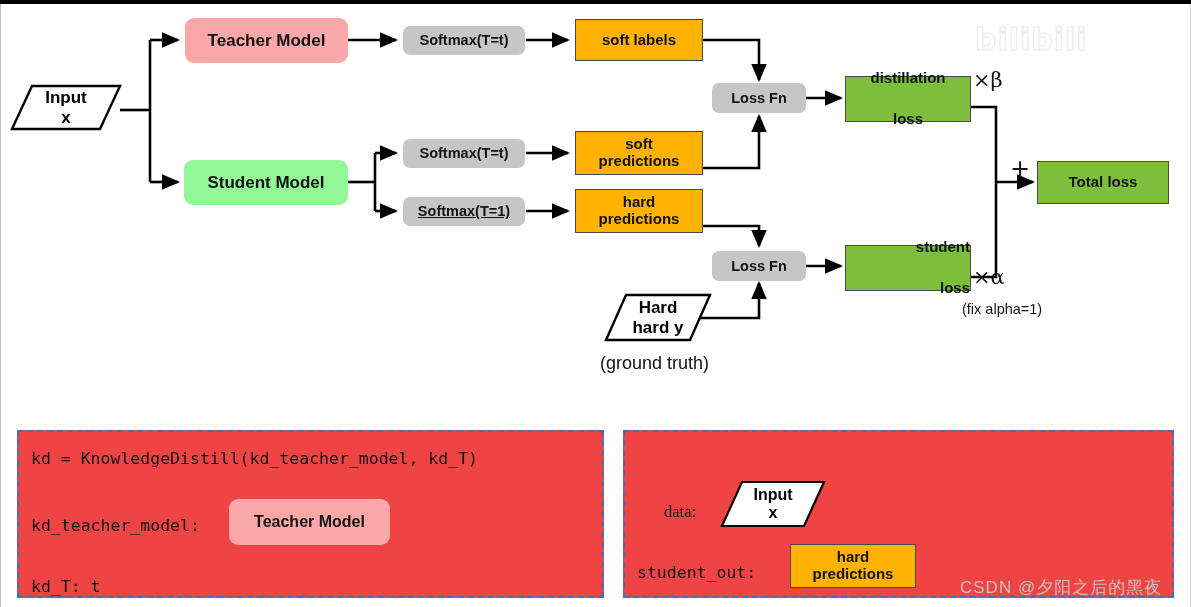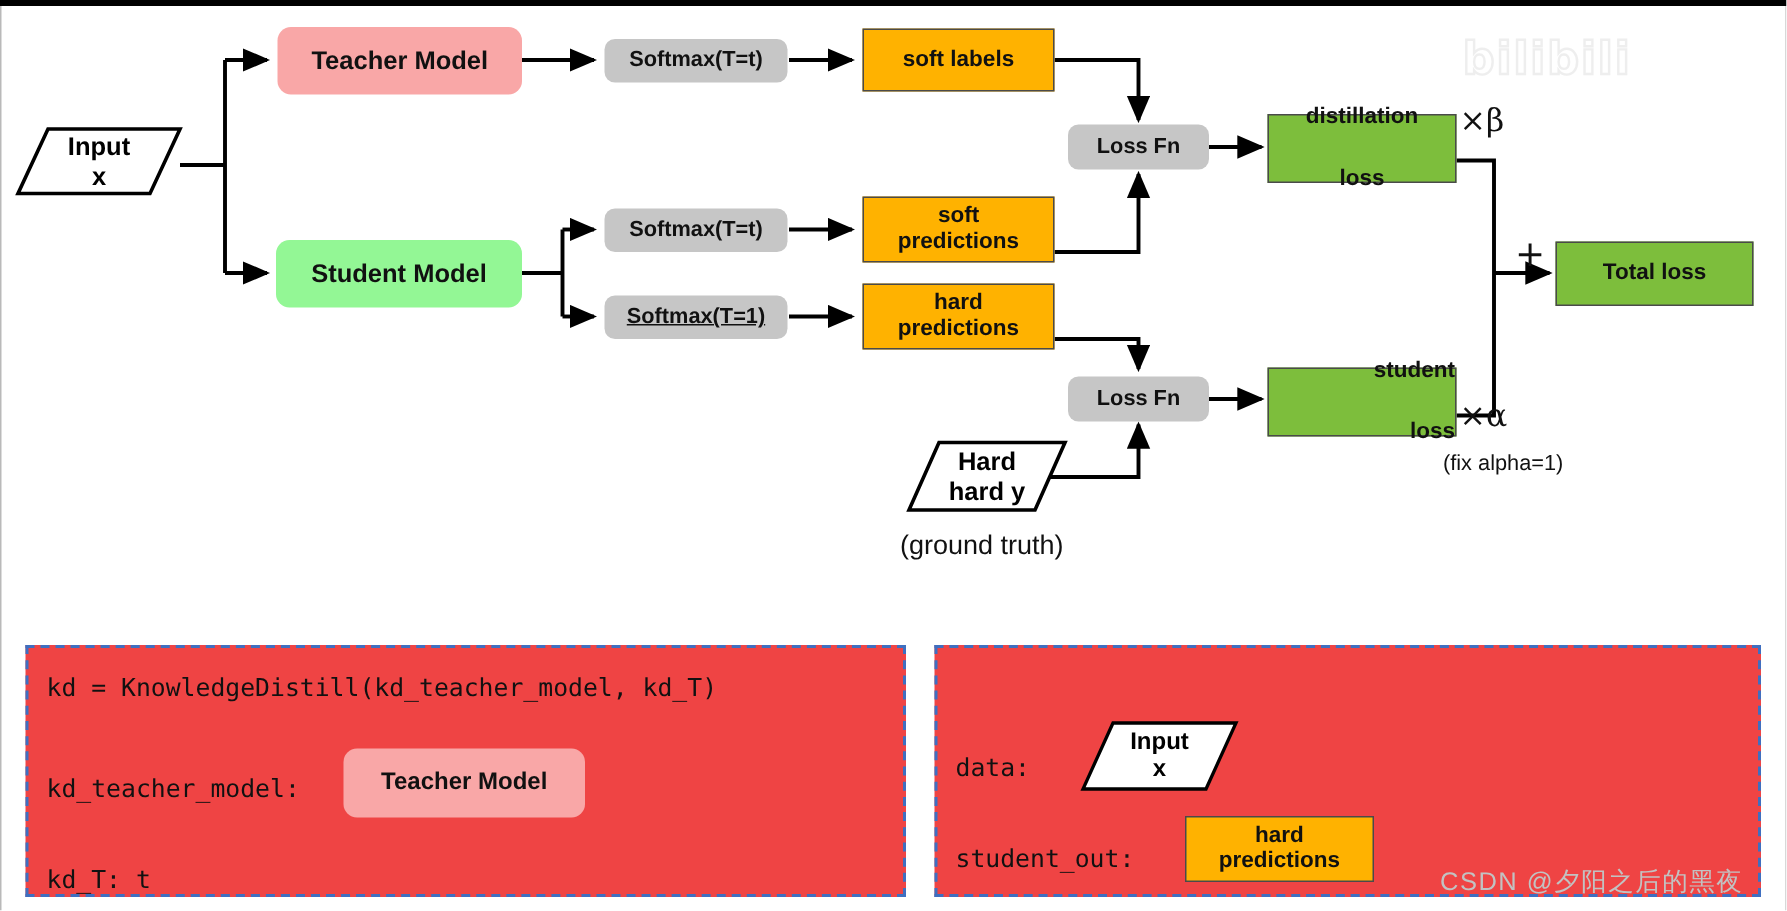--- a/index.html
+++ b/index.html
@@ -171,21 +171,21 @@
   <div class="code" style="left:12px;top:17px;">kd = KnowledgeDistill(kd_teacher_model, kd_T)</div>
 
   <div class="code" style="left:12px;top:84px;">kd_teacher_model:</div>
   <div class="node rounded pink" style="left:210px;top:67px;width:161px;height:46px;font-size:16px;">Teacher Model</div>
 
   <div class="code" style="left:12px;top:145px;">kd_T: t</div>
 </div>
 
 <div class="codebox" style="left:623px;top:430px;width:551px;height:168px;">
 
-  <div class="code" style="left:12px;top:70px;">data:</div>
+  <div class="code" style="left:39px;top:70px;font-family:Liberation Serif, serif;">data:</div>
   <div class="para" style="left:95px;top:48px;width:106px;height:48px;">
     <svg width="106" height="48" viewBox="0 0 106 48">
       <polygon points="22,2 104,2 84,46 2,46" fill="#fff" stroke="#000" stroke-width="2.2"></polygon>
     </svg>
     <div class="ptxt" style="font-size:16px;">
       <span>Input</span>
       <span>x</span>
     </div>
   </div>
 

